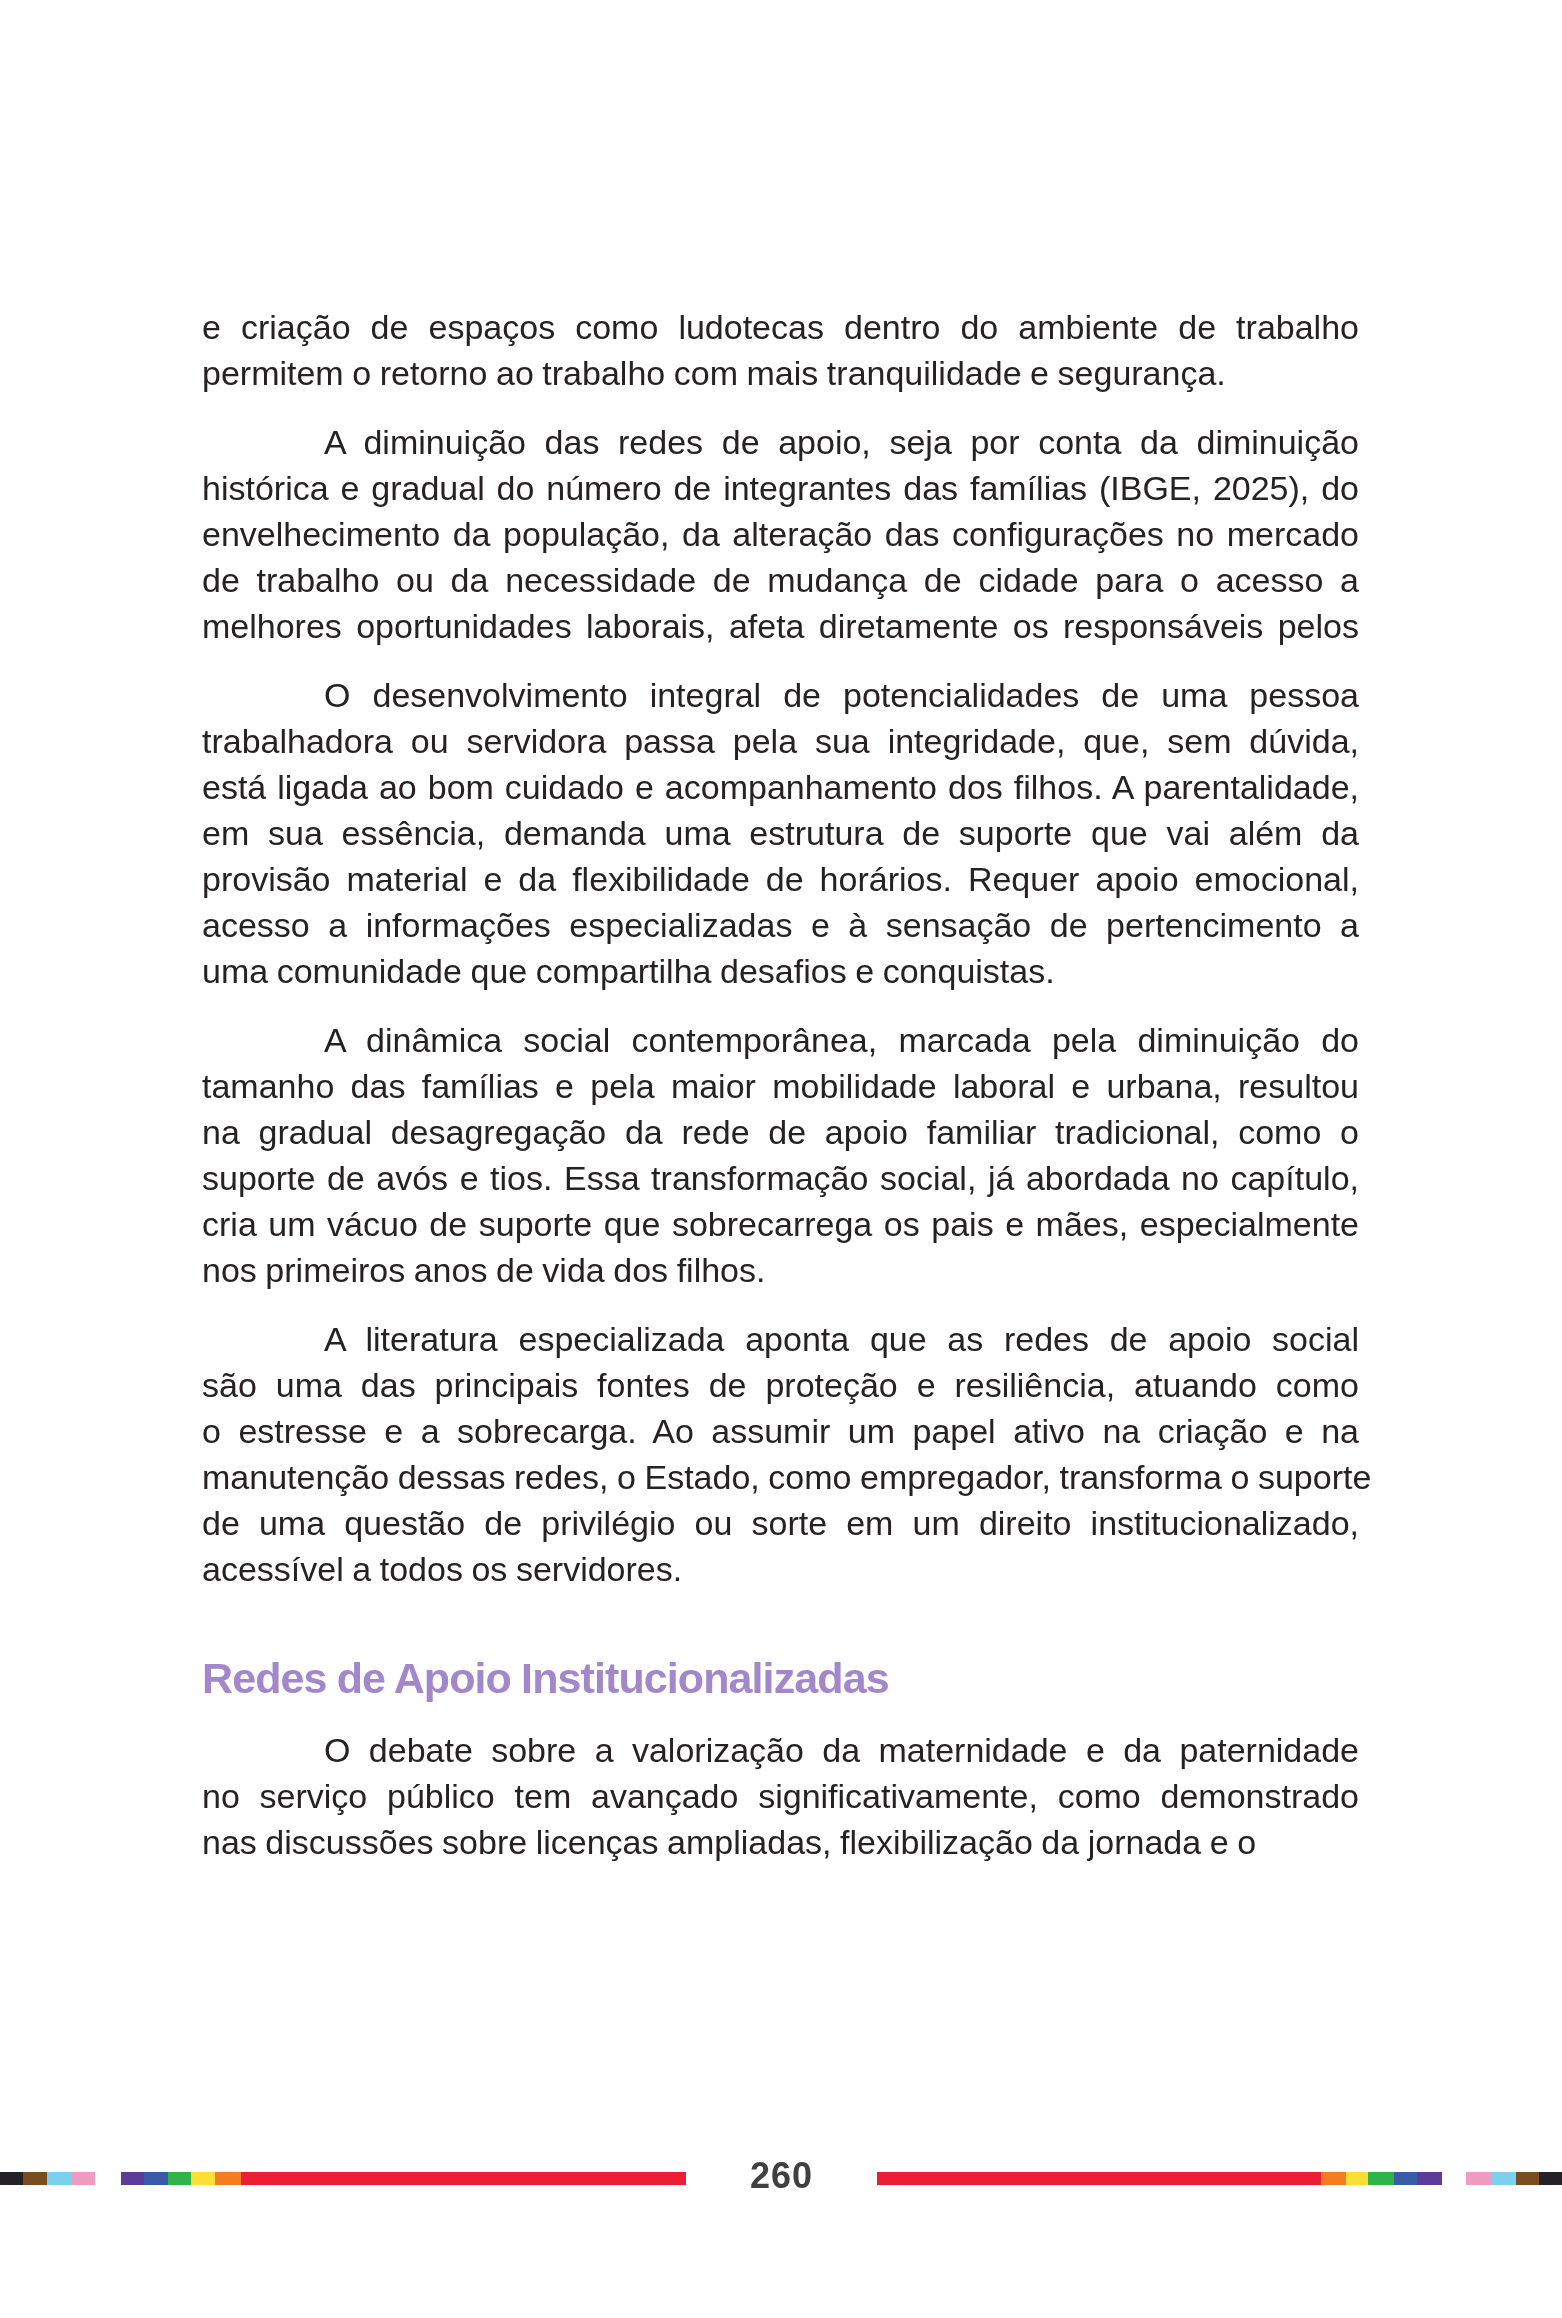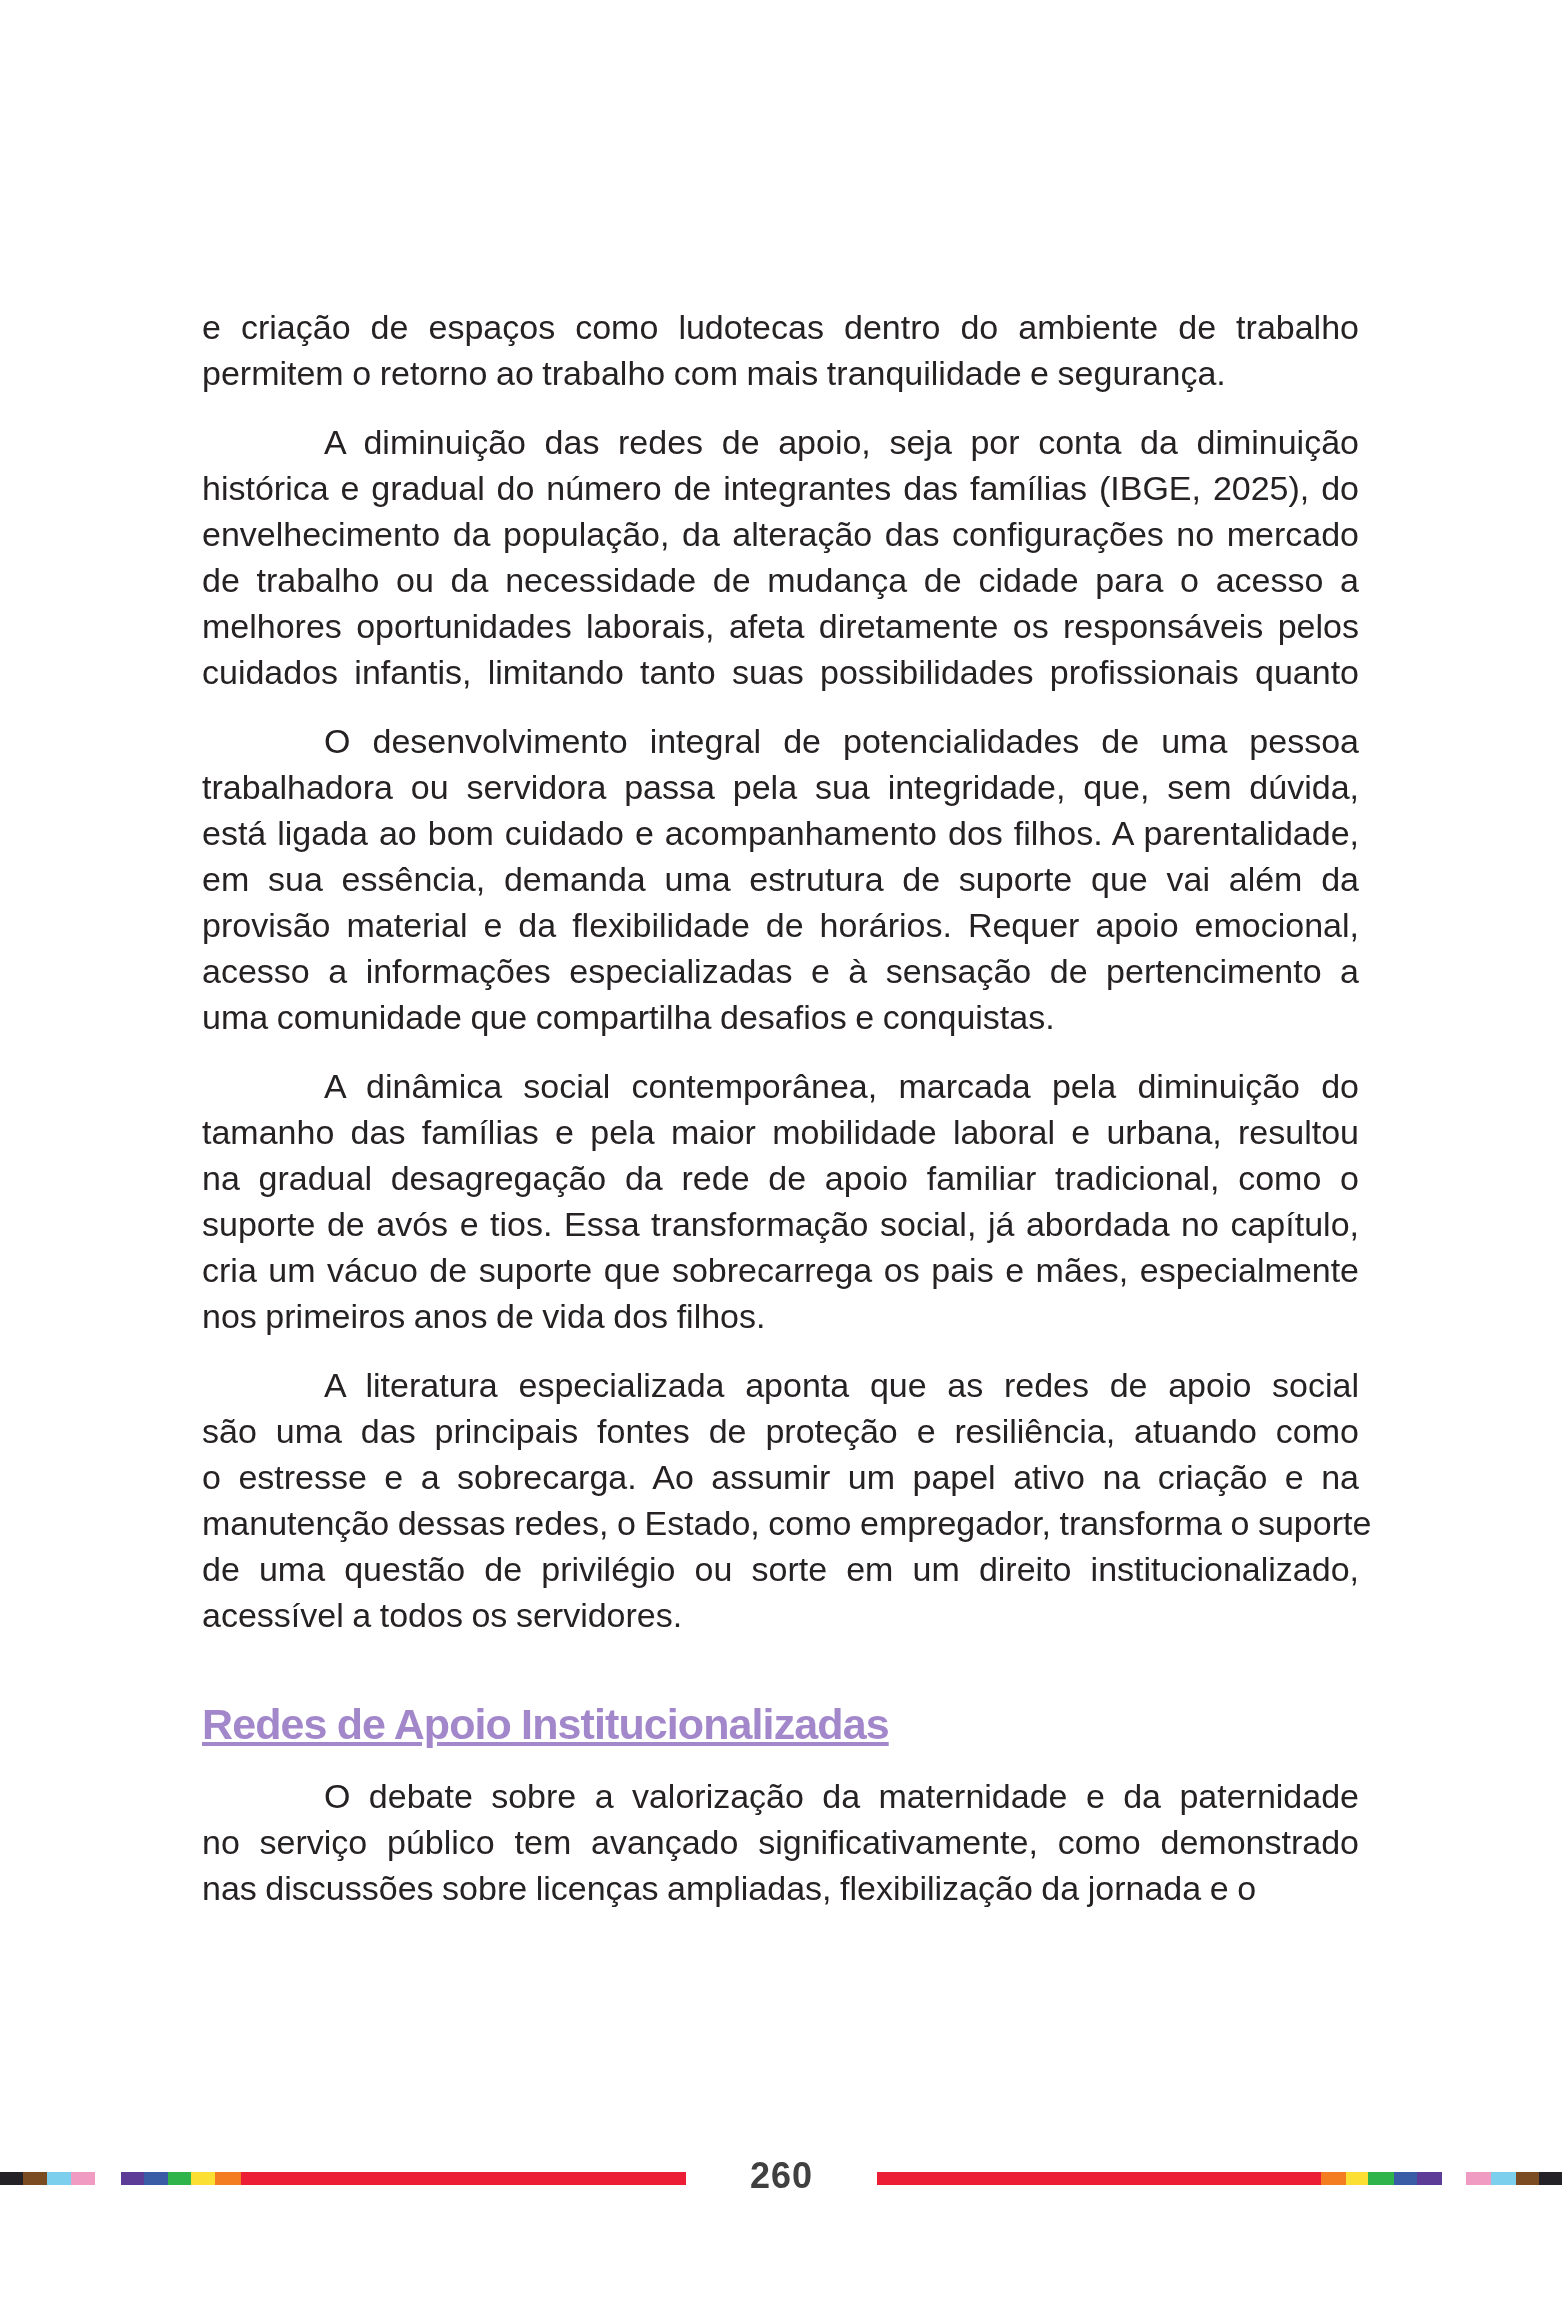--- a/index.html
+++ b/index.html
@@ -30,21 +30,20 @@
     white-space: nowrap;
   }
   .line.last { text-align-last: left; }
   .line.indent { text-indent: 122px; }
   .section-heading {
     font-size: 43px;
     line-height: 51px;
     font-weight: bold;
     letter-spacing: -0.9px;
     margin: 61px 0 17px 0;
-    text-decoration: underline;
   }
   .stripe {
     position: absolute;
     top: 2172px;
     height: 12.8px;
   }
   .page-number {
     position: absolute;
     top: 2157px;
     left: 0;
@@ -65,21 +64,20 @@
       <div class="para">
         <div class="line">e criação de espaços como ludotecas dentro do ambiente de trabalho</div>
         <div class="line last">permitem o retorno ao trabalho com mais tranquilidade e segurança.</div>
       </div>
       <div class="para">
         <div class="line indent">A diminuição das redes de apoio, seja por conta da diminuição</div>
         <div class="line">histórica e gradual do número de integrantes das famílias (IBGE, 2025), do</div>
         <div class="line">envelhecimento da população, da alteração das configurações no mercado</div>
         <div class="line">de trabalho ou da necessidade de mudança de cidade para o acesso a</div>
         <div class="line">melhores oportunidades laborais, afeta diretamente os responsáveis pelos</div>
-        <div class="line">cuidados infantis, limitando tanto suas possibilidades profissionais quanto</div>
       </div>
       <div class="para">
         <div class="line indent">O desenvolvimento integral de potencialidades de uma pessoa</div>
         <div class="line">trabalhadora ou servidora passa pela sua integridade, que, sem dúvida,</div>
         <div class="line">está ligada ao bom cuidado e acompanhamento dos filhos. A parentalidade,</div>
         <div class="line">em sua essência, demanda uma estrutura de suporte que vai além da</div>
         <div class="line">provisão material e da flexibilidade de horários. Requer apoio emocional,</div>
         <div class="line">acesso a informações especializadas e à sensação de pertencimento a</div>
         <div class="line last">uma comunidade que compartilha desafios e conquistas.</div>
       </div>

